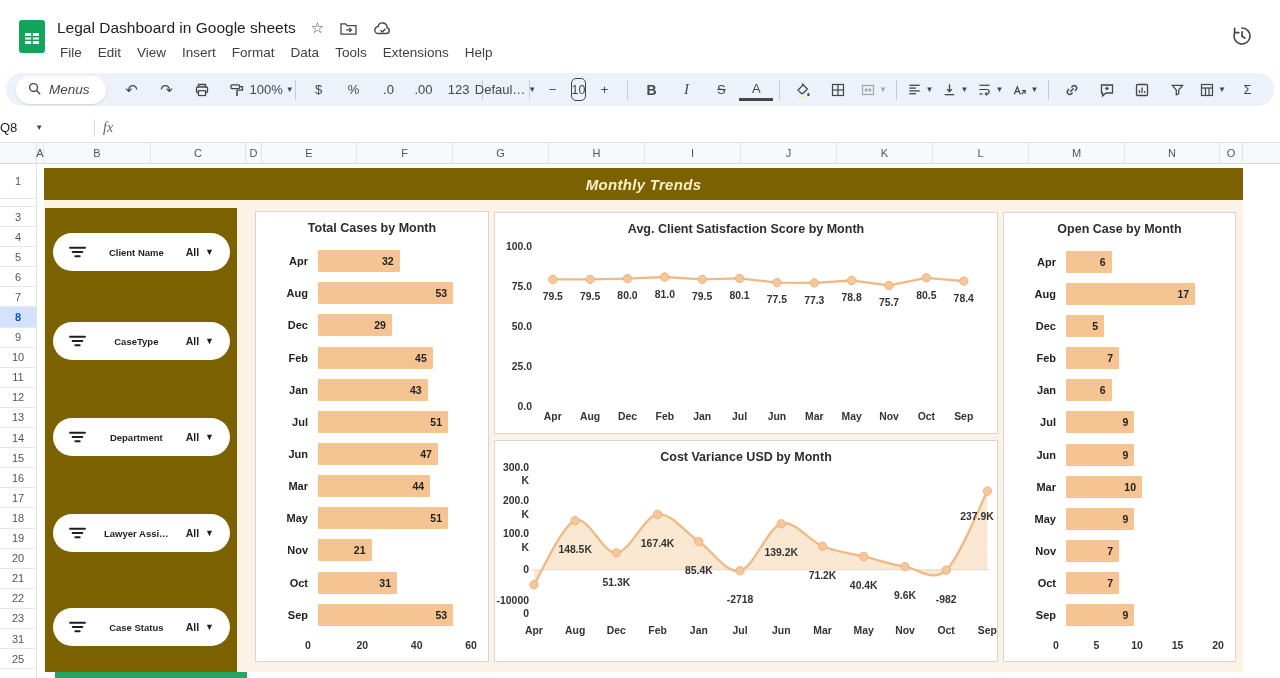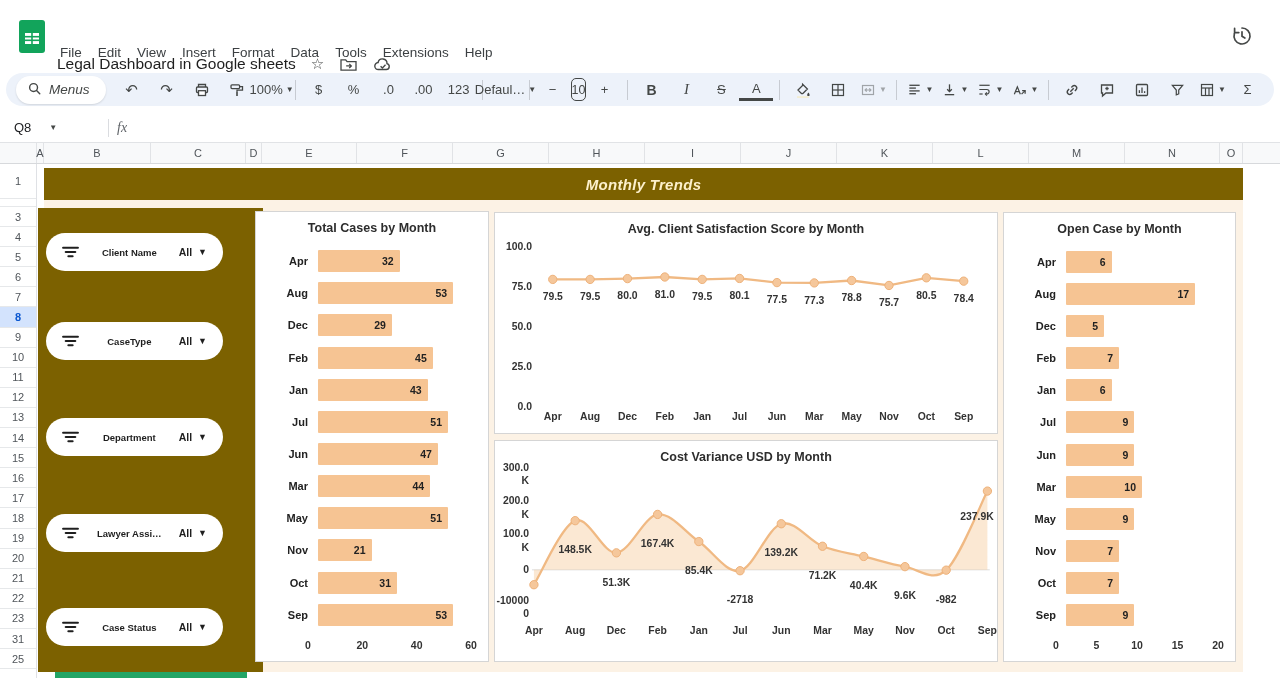--- a/index.html
+++ b/index.html
@@ -1,21 +1,21 @@
 <!DOCTYPE html>
 <html><head>
 <meta charset="utf-8">
 <style>
   html,body{margin:0;padding:0;background:#fff;}
   .screen{position:relative;width:1280px;height:678px;overflow:hidden;background:#fff;
           font-family:"Liberation Sans",sans-serif;color:#202124;}
   
   .titlebar{position:absolute;left:0;top:0;width:100%;height:72px;background:#fff;}
   .logo{position:absolute;left:19px;top:20px;width:26px;height:33px;}
-  .doc-title{position:absolute;left:57px;top:19px;display:flex;align-items:center;gap:15px;margin-top:36px;}
+  .doc-title{position:absolute;left:57px;top:19px;display:flex;align-items:center;gap:15px;}
   .doc-title .t{font-size:15.5px;color:#1f1f1f;}
   .doc-title .ic{font-size:15px;color:#444746;display:flex;align-items:center;}
   .menubar{position:absolute;left:52px;top:42px;display:flex;}
   .menubar .mi{font-size:13.5px;color:#3c4043;padding:3px 8px;border-radius:4px;cursor:default;}
   .history{position:absolute;right:26px;top:24px;width:24px;height:24px;}
   
   .toolbar{position:absolute;left:6px;right:6px;top:73px;height:33px;background:#edf2fa;
            border-radius:17px;display:flex;align-items:center;padding:0 10px;box-sizing:border-box;gap:1px;}
   .menus-pill{background:#fff;border-radius:15px;height:28px;display:flex;align-items:center;
               gap:7px;padding:0 16px 0 11px;margin-right:8px;box-shadow:0 1px 2px rgba(0,0,0,.12);}
@@ -29,40 +29,40 @@
   .tbtn.s{text-decoration:line-through;}
   .tbtn.u{border-bottom:3px solid #444746;border-radius:0;height:19px;padding-bottom:0;}
   .tbtn.dis{opacity:.45;}
   .sizebox{width:22px;height:21px;border:1.5px solid #444746;border-radius:5px;display:flex;
            align-items:center;justify-content:center;font-size:12.5px;color:#444746;}
   .caret{font-size:8px;color:#444746;}
   .sep{width:1px;height:20px;background:#c7cbd2;margin:0 5px;flex:none;}
   
   .fbar{position:absolute;left:0;top:113px;width:100%;height:29px;background:#fff;
         border-bottom:1px solid #e1e3e6;display:flex;align-items:center;}
-  .namebox{width:86px;padding-left:14px;display:flex;align-items:center;gap:18px;font-size:13px;color:#202124;}
+  .namebox{width:86px;display:flex;align-items:center;gap:18px;font-size:13px;color:#202124;}
   .fbar .div{width:1px;height:18px;background:#dadce0;margin:0 8px;}
   .fx{font-family:"Liberation Serif",serif;font-style:italic;font-size:14px;color:#5f6368;}
   
   .colhdr{position:absolute;left:0;top:142px;width:1280px;height:22px;background:#f8f9fa;
           border-top:1px solid #e1e3e6;border-bottom:1px solid #d7d9dc;display:flex;box-sizing:border-box;}
   .colhdr .c{border-right:1px solid #e1e3e6;display:flex;align-items:center;justify-content:center;
              font-size:11px;color:#50555a;box-sizing:border-box;overflow:visible;flex:none;}
   .gutter{position:absolute;left:0;top:164px;width:37px;height:514px;background:#fff;
           border-right:1px solid #dfe1e5;box-sizing:border-box;}
   .gutter .r{display:flex;align-items:center;justify-content:center;font-size:11px;color:#50555a;
              border-bottom:1px solid #e6e8ea;box-sizing:border-box;}
   .gutter .r.sel{background:#d3e3fd;color:#0b57d0;font-weight:bold;}
   
   .sheet{position:absolute;left:37px;top:164px;width:1243px;height:514px;background:#fff;overflow:hidden;}
   .band{position:absolute;left:7px;top:4px;width:1199px;height:32px;background:var(--olive);
         display:flex;align-items:center;justify-content:center;}
   .band .bt{font-size:15px;font-weight:bold;color:#fdf0cb;letter-spacing:.3px;font-style:italic;}
   .cream{position:absolute;left:7px;top:36px;width:1199px;height:472px;background:var(--cream);}
-  .sidebar{position:absolute;left:1px;top:44px;width:192px;height:464px;background:var(--olive);padding-left:33px;}
+  .sidebar{position:absolute;left:8px;top:44px;width:192px;height:464px;background:var(--olive);}
   .slicer{position:absolute;left:8px;width:177px;height:38px;background:#fff;border-radius:19px;
           display:flex;align-items:center;}
   .slicer .fic{margin-left:15px;display:flex;}
   .slicer .lbl{flex:1;text-align:center;font-size:9.5px;font-weight:bold;color:#1f1f1f;}
   .slicer .val{font-size:10.5px;font-weight:bold;color:#1f1f1f;margin-right:6px;}
   .slicer .car{font-size:9px;color:#1f1f1f;margin-right:16px;}
   .greenstrip{position:absolute;left:18px;top:508px;width:192px;height:6px;background:var(--green);}
   
   .card{position:absolute;background:#fff;border:1px solid #d5d5d5;box-sizing:border-box;}
   .card-title{position:absolute;left:0;right:0;top:9px;text-align:center;font-size:12.5px;

